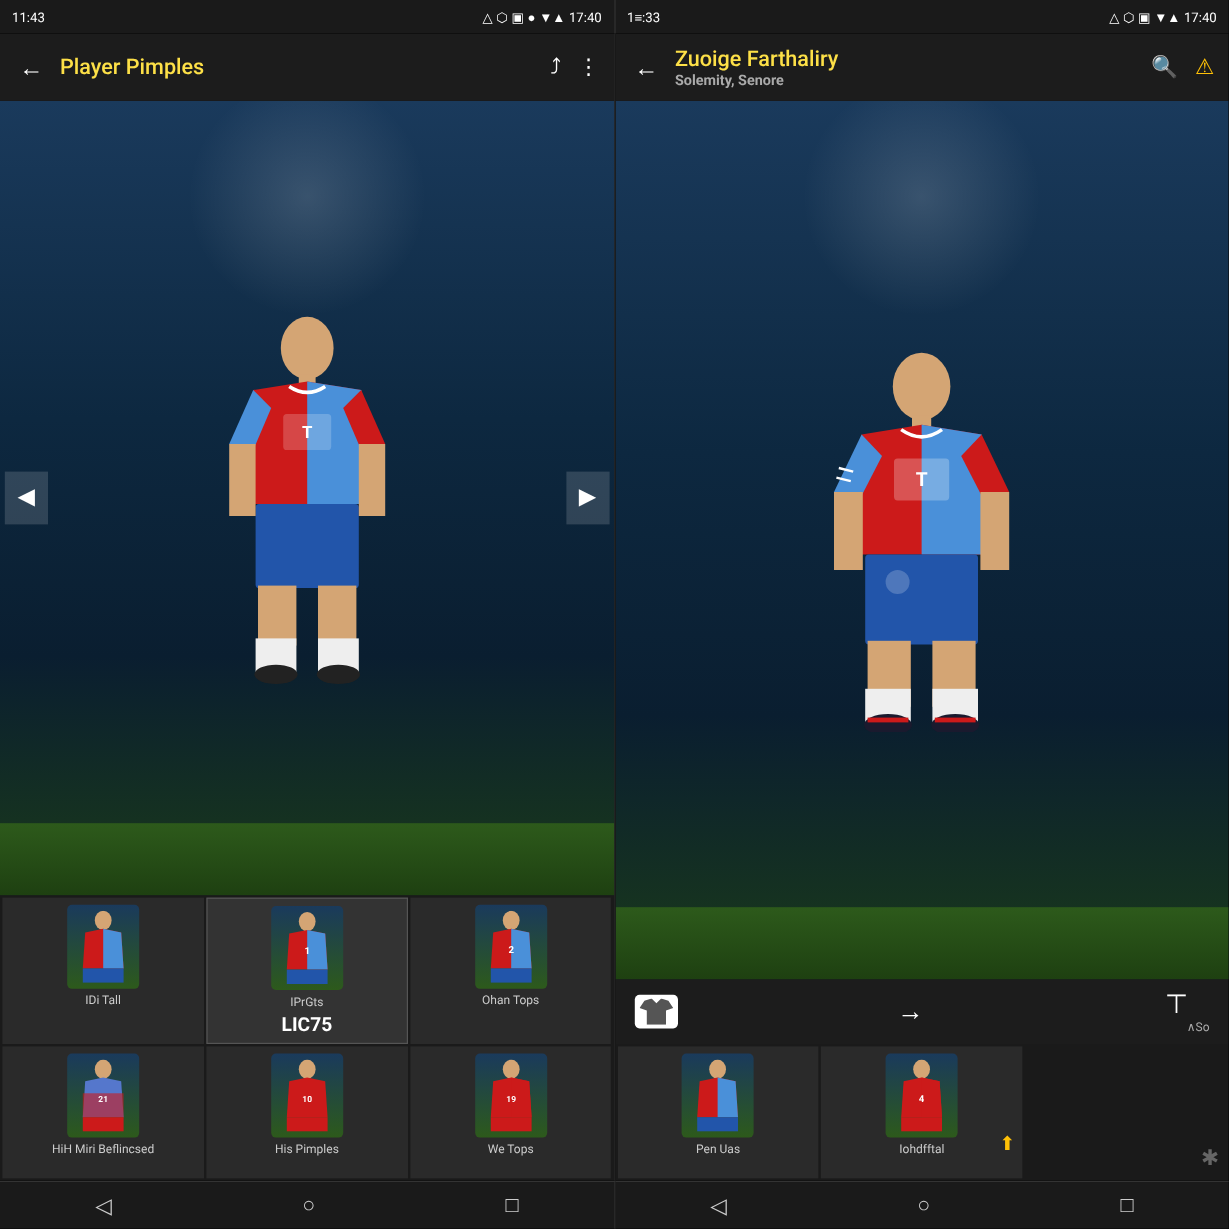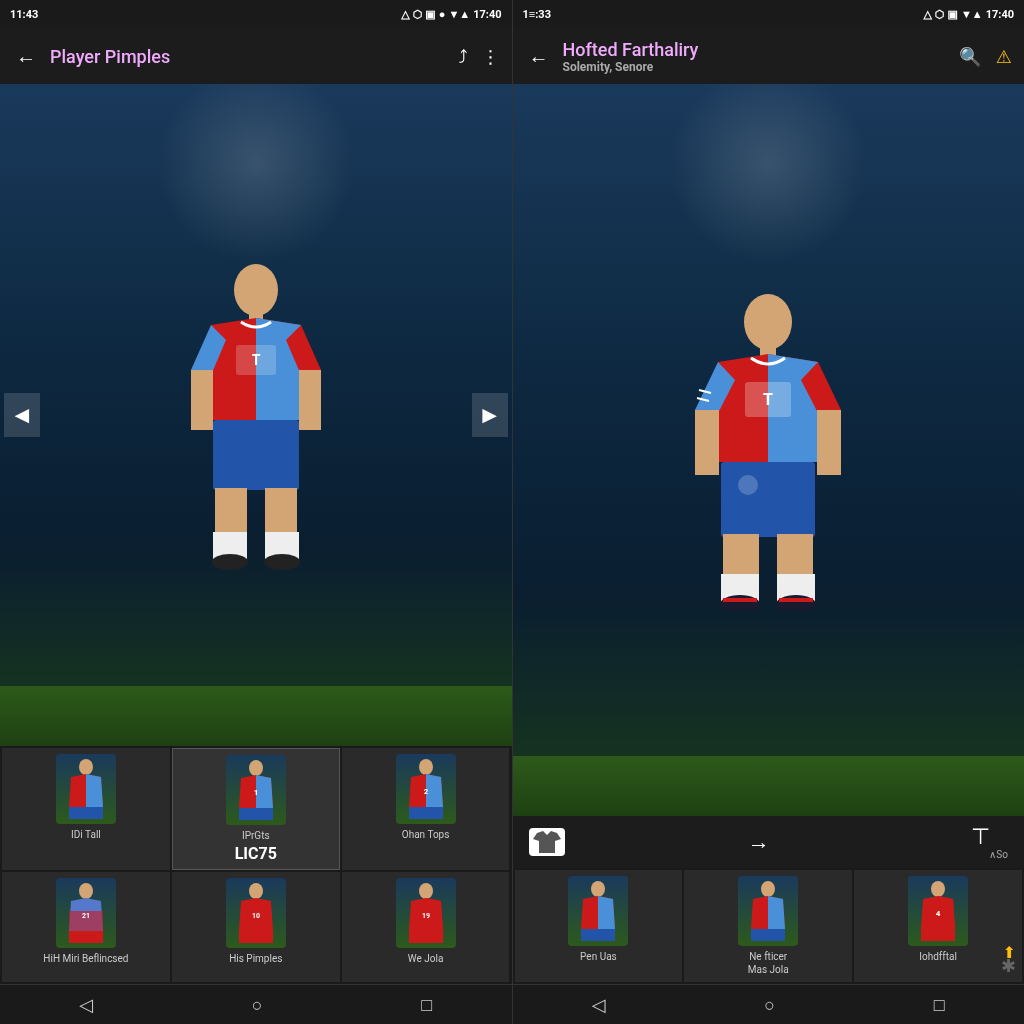--- a/index.html
+++ b/index.html
@@ -50,21 +50,21 @@
       z-index: 10;
     }
     .top-bar-back {
       color: #fff;
       font-size: 20px;
       cursor: pointer;
       padding: 4px;
     }
     .top-bar-title {
       flex: 1;
-      color: #f0abfc;
+      color: #fde047;
       font-size: 18px;
       font-weight: 500;
     }
     .top-bar-subtitle {
       font-size: 12px;
       color: #aaa;
       font-weight: 700;
     }
     .top-bar-icons {
       display: flex;
@@ -246,21 +246,20 @@
       flex-shrink: 0;
     }
     .status-half {
       flex: 1;
       display: flex;
       align-items: center;
       justify-content: space-between;
       padding: 0 10px;
       font-size: 11px;
       color: #fff;
-      font-weight: bold;
     }
     .status-half:first-child {
       border-right: 1px solid #333;
     }
 
     
     .asterisk-icon {
       position: absolute;
       bottom: 8px;
       right: 8px;
@@ -451,31 +450,31 @@
         <div class="thumb-item">
           <div class="thumb-player">
             <svg width="50" height="60" viewBox="0 0 50 60">
               <ellipse cx="25" cy="8" rx="7" ry="8" fill="#d4a574"></ellipse>
               <path d="M10 18 L25 15 L40 18 L42 48 L8 48 Z" fill="#cc1a1a"></path>
               <path d="M25 15 L40 18 L42 48 L25 48 Z" fill="#cc1a1a"></path>
               <rect x="8" y="48" width="34" height="12" fill="#cc1a1a"></rect>
               <text x="25" y="35" text-anchor="middle" fill="white" font-size="7" font-weight="bold">19</text>
             </svg>
           </div>
-          <span class="thumb-label">We Jola</span>
+          <span class="thumb-label">We Tops</span>
         </div>
       </div>
     </div>
   </div>
 
   <div class="screen">
     <div class="top-bar">
       <span class="top-bar-back">←</span>
       <div style="flex:1;">
-        <div class="top-bar-title">Hofted Farthaliry</div>
+        <div class="top-bar-title">Zuoige Farthaliry</div>
         <div class="top-bar-subtitle">Solemity, Senore</div>
       </div>
       <div class="top-bar-icons">
         <span class="top-bar-icon">🔍</span>
         <span class="top-bar-icon warning">⚠</span>
       </div>
     </div>
 
     <div class="player-area">
       <div class="spotlight"></div>
@@ -549,31 +548,20 @@
             <svg width="50" height="60" viewBox="0 0 50 60">
               <ellipse cx="25" cy="8" rx="7" ry="8" fill="#d4a574"></ellipse>
               <path d="M10 18 L25 15 L40 18 L42 48 L8 48 Z" fill="#cc1a1a"></path>
               <path d="M25 15 L40 18 L42 48 L25 48 Z" fill="#4a90d9"></path>
               <rect x="8" y="48" width="34" height="12" fill="#2255aa"></rect>
             </svg>
           </div>
           <span class="thumb-label-2">Pen Uas</span>
         </div>
 
-        <div class="thumb-item-2">
-          <div class="thumb-player">
-            <svg width="50" height="60" viewBox="0 0 50 60">
-              <ellipse cx="25" cy="8" rx="7" ry="8" fill="#d4a574"></ellipse>
-              <path d="M10 18 L25 15 L40 18 L42 48 L8 48 Z" fill="#cc1a1a"></path>
-              <path d="M25 15 L40 18 L42 48 L25 48 Z" fill="#4a90d9"></path>
-              <rect x="8" y="48" width="34" height="12" fill="#2255aa"></rect>
-            </svg>
-          </div>
-          <span class="thumb-label-2">Ne fticer<br>Mas Jola</span>
-        </div>
 
         <div class="thumb-item-2" style="position:relative;">
           <div class="thumb-player">
             <svg width="50" height="60" viewBox="0 0 50 60">
               <ellipse cx="25" cy="8" rx="7" ry="8" fill="#d4a574"></ellipse>
               <path d="M10 18 L25 15 L40 18 L42 48 L8 48 Z" fill="#cc1a1a"></path>
               <path d="M25 15 L40 18 L42 48 L25 48 Z" fill="#cc1a1a"></path>
               <rect x="8" y="48" width="34" height="12" fill="#cc1a1a"></rect>
               <text x="25" y="35" text-anchor="middle" fill="white" font-size="8" font-weight="bold">4</text>
             </svg>

